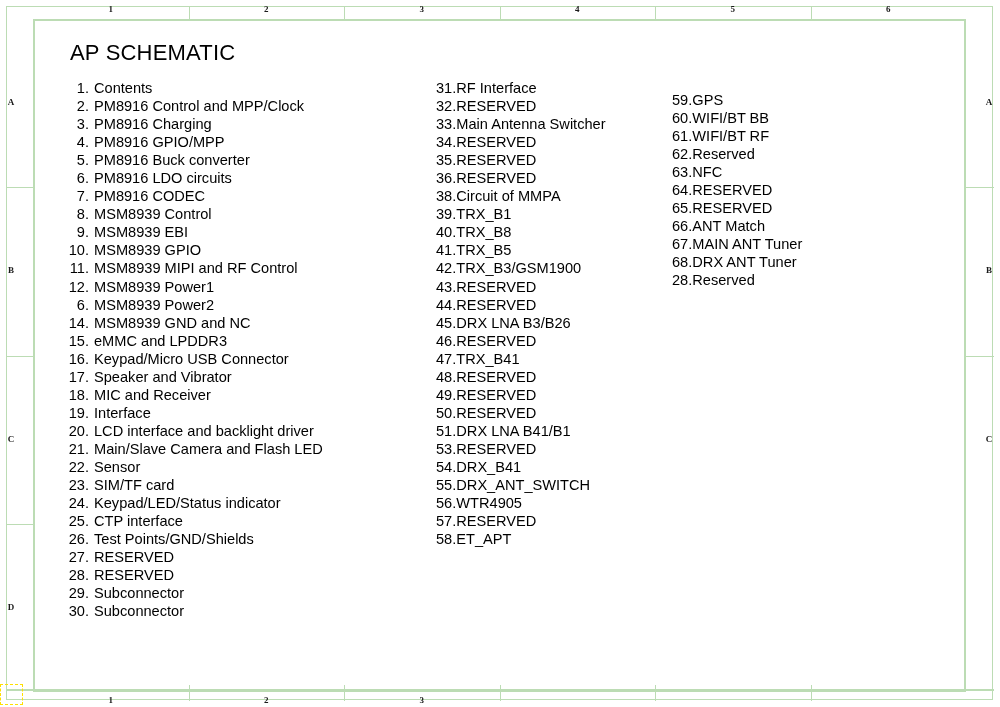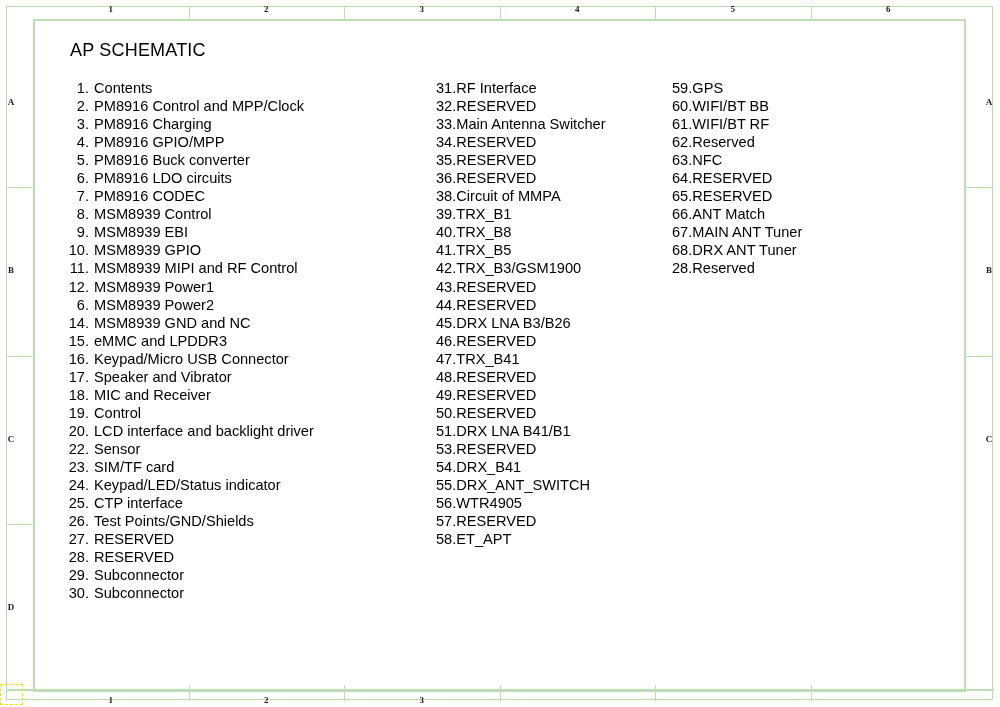--- a/index.html
+++ b/index.html
@@ -138,33 +138,33 @@
     height: 21px;
     border: 1px dashed #ffe000;
     box-sizing: border-box;
   }
 
   
   .sheet-title {
     position: absolute;
     left: 70px;
     top: 40px;
-    font-size: 18px;
+    font-size: 22px;
     color: #000000;
     letter-spacing: 0.2px;
     white-space: nowrap;
   }
 
   .toc {
     position: absolute;
     top: 79px;
   }
   .toc-col-1 { left: 62px;  width: 330px; }
   .toc-col-2 { left: 436px; width: 240px; }
-  .toc-col-3 { left: 672px; width: 230px; }
+  .toc-col-3 { left: 672px; width: 230px; margin-top: 12px; }
 
   .toc-item {
     display: flex;
     font-size: 14.6px;
     line-height: 18.05px;
     color: #000000;
     white-space: nowrap;
   }
   .toc-num {
     flex: 0 0 auto;
@@ -292,27 +292,31 @@
       <div class="toc-item">
         <span class="toc-num">17.</span>
         <span class="toc-text">Speaker and Vibrator</span>
       </div>
       <div class="toc-item">
         <span class="toc-num">18.</span>
         <span class="toc-text">MIC and Receiver</span>
       </div>
       <div class="toc-item">
         <span class="toc-num">19.</span>
-        <span class="toc-text">Control</span>
+        <span class="toc-text">Interface</span>
       </div>
       <div class="toc-item">
         <span class="toc-num">20.</span>
         <span class="toc-text">LCD interface and backlight driver</span>
       </div>
       <div class="toc-item">
+        <span class="toc-num">21.</span>
+        <span class="toc-text">Main/Slave Camera and Flash LED</span>
+      </div>
+      <div class="toc-item">
         <span class="toc-num">22.</span>
         <span class="toc-text">Sensor</span>
       </div>
       <div class="toc-item">
         <span class="toc-num">23.</span>
         <span class="toc-text">SIM/TF card</span>
       </div>
       <div class="toc-item">
         <span class="toc-num">24.</span>
         <span class="toc-text">Keypad/LED/Status indicator</span>

